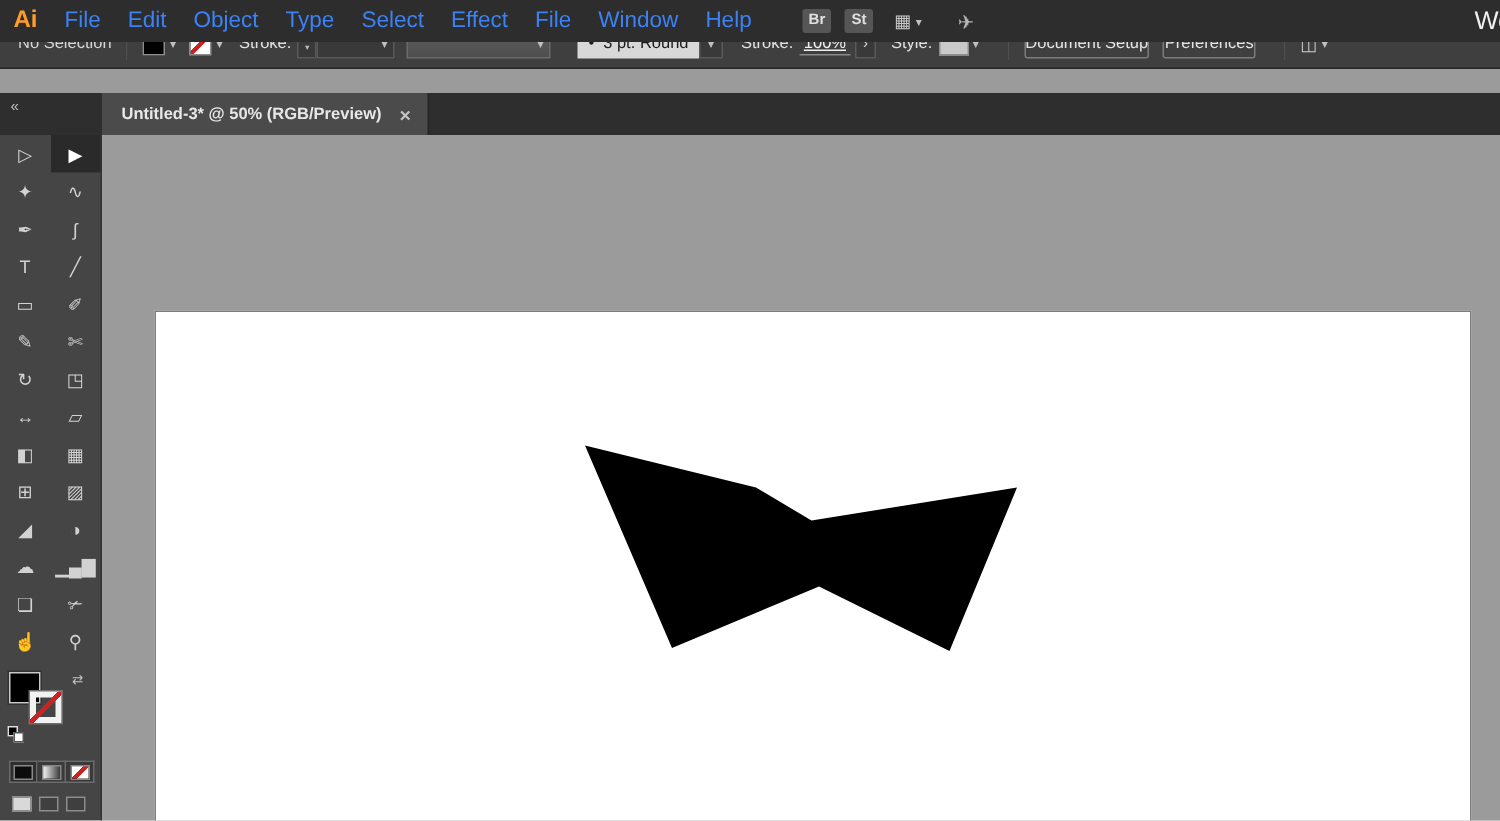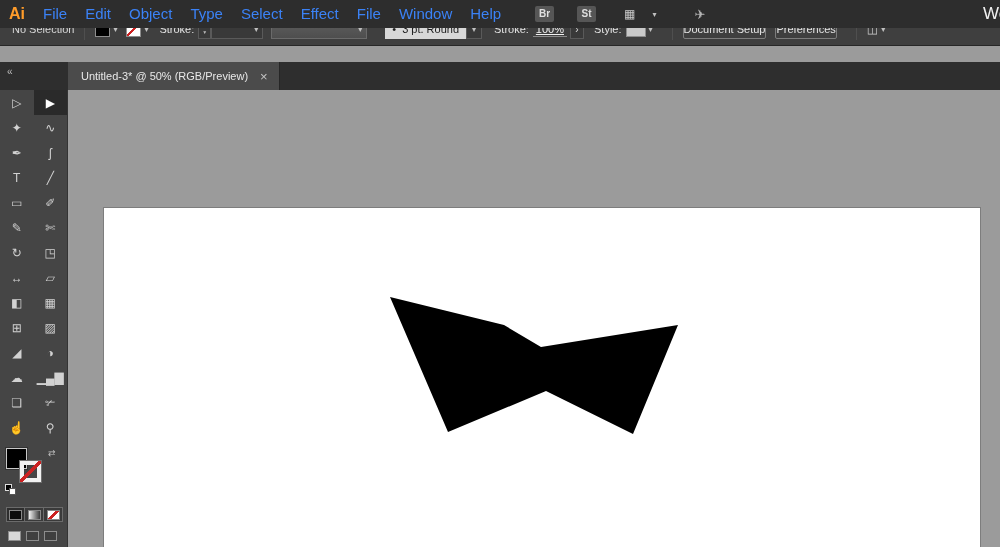--- a/index.html
+++ b/index.html
@@ -6,21 +6,21 @@
   html,body { margin:0; padding:0; }
   body {
     width:1000px; height:547px; position:relative; overflow:hidden;
     font-family:"Liberation Sans", sans-serif; background:#9b9b9b;
   }
 
   
   .menubar{position:absolute;left:0;top:0;right:0;height:28px;background:#2d2d2d;display:flex;align-items:center;z-index:10;}
   .logo{width:34px;text-align:center;color:#ff9c2a;font-weight:bold;font-size:16px;}
   .menu-item{color:#3b82f6;font-size:15px;padding:0 9px;line-height:28px;cursor:default;}
-  .mb-group{display:flex;align-items:center;margin-left:16px;gap:14px;}
+  .mb-group{display:flex;align-items:center;margin-left:16px;}
   .mb-btn{background:#565656;color:#e0e0e0;font-size:10px;font-weight:bold;width:19px;height:16px;line-height:16px;text-align:center;border-radius:2px;margin-left:9px;}
   .ws-glyph{color:#c9c9c9;font-size:12px;margin-left:14px;}
   .chev{color:#c0c0c0;font-size:8px;margin-left:3px;}
   .share-glyph{color:#b5b5b5;font-size:13px;margin-left:24px;}
   .we{margin-left:auto;color:#f0f0f0;font-size:17px;width:17px;overflow:hidden;white-space:nowrap;}
 
   
   .controlbar{position:absolute;left:0;top:12px;right:0;height:34px;background:#3f3f3f;border-top:1px solid #4d4d4d;border-bottom:1px solid #272727;display:flex;align-items:center;padding-left:12px;z-index:9;font-size:11px;color:#d6d6d6;}
   .sep{width:1px;height:22px;background:#2d2d2d;border-right:1px solid #4f4f4f;margin:0 10px;}
   .swatch{width:15px;height:15px;border:1px solid #8d8d8d;}
@@ -39,21 +39,21 @@
   .brush-chev{width:16px;height:19px;background:#393939;border:1px solid #5a5a5a;display:flex;align-items:center;justify-content:center;}
   .opacity-val{color:#f0f0f0;border-bottom:1px solid #8a8a8a;padding:1px 3px;margin-right:3px;text-decoration:underline;}
   .more-btn{width:14px;height:19px;background:#393939;border:1px solid #5a5a5a;color:#d8d8d8;display:flex;align-items:center;justify-content:center;font-size:10px;}
   .style-sw{width:20px;height:15px;background:#c9c9c9;border:1px solid #8d8d8d;}
   .btn{border:1px solid #7c7c7c;border-radius:2px;padding:3px 0;color:#e4e4e4;font-size:11px;background:#3f3f3f;margin-right:9px;cursor:default;}
   .arr-glyph{color:#c9c9c9;font-size:12px;}
 
   
   .tabbar{position:absolute;left:0;top:62px;right:0;height:28px;background:#2e2e2e;display:flex;align-items:stretch;z-index:8;}
   .collapse{width:68px;color:#bdbdbd;font-size:10px;padding:4px 0 0 7px;}
-  .tab{background:#4b4b4b;display:flex;align-items:center;gap:12px;padding:0 11px 0 13px;color:#e8e8e8;font-size:11px;border-right:1px solid #262626;}
+  .tab{background:#4b4b4b;display:flex;align-items:center;gap:12px;padding:0 11px 0 13px;color:#e8e8e8;font-size:11px;border-right:1px solid #262626;font-weight:bold;}
   .tab-close{color:#c4c4c4;font-size:13px;line-height:13px;}
 
   
   .toolbar{position:absolute;left:0;top:90px;bottom:0;width:68px;background:#454545;border-right:1px solid #333;z-index:7;}
   .tools{display:grid;grid-template-columns:1fr 1fr;}
   .tool{height:25px;display:flex;align-items:center;justify-content:center;cursor:default;}
   .tool .tool-glyph{color:#d2d2d2;font-size:12px;line-height:12px;}
   .tool.active{background:#2a2a2a;}
   .tool.active .tool-glyph{color:#fff;}
 

